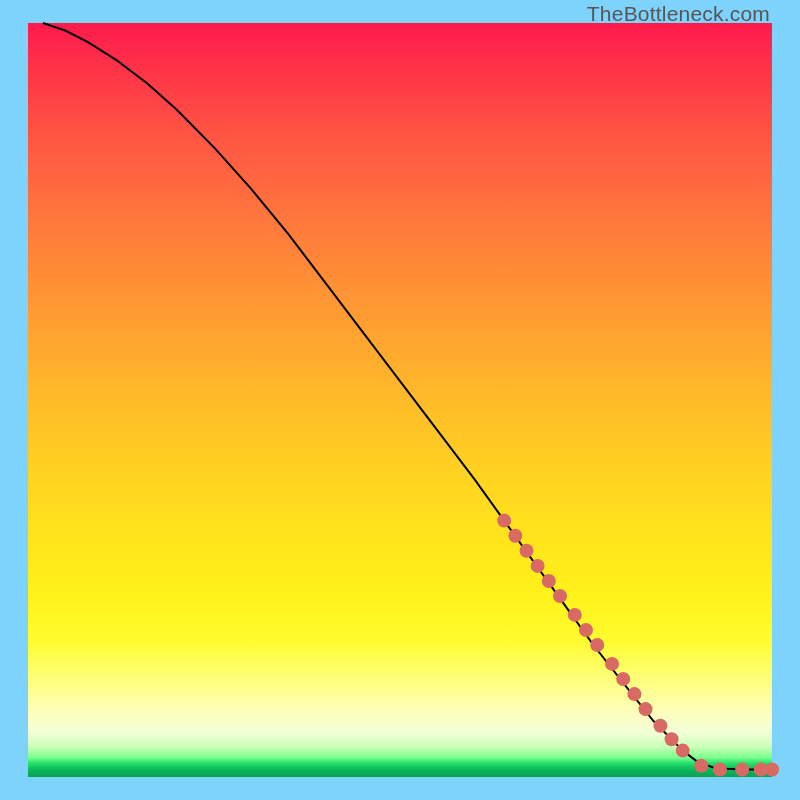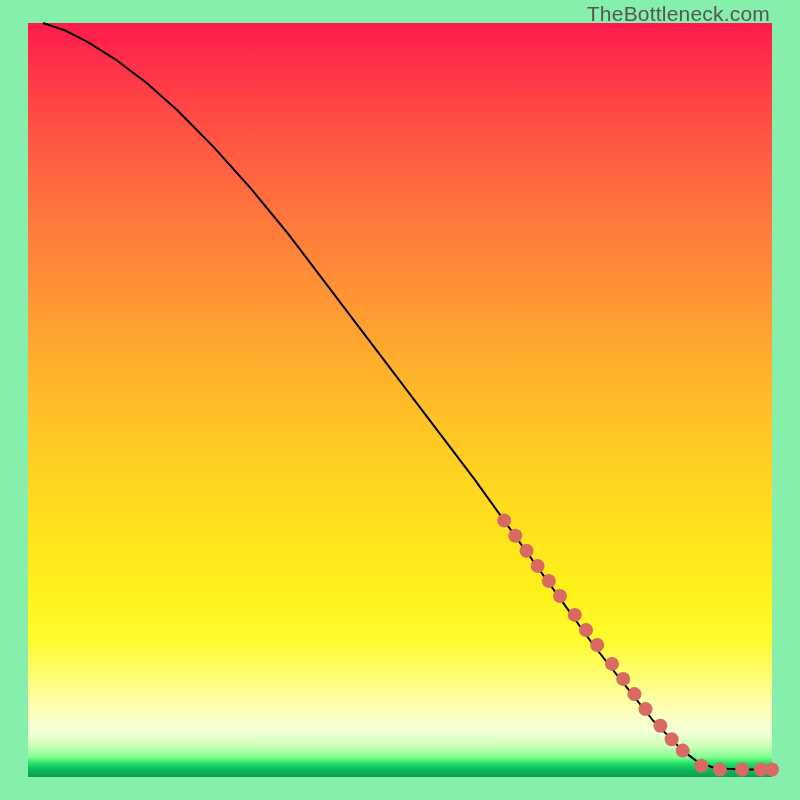--- a/index.html
+++ b/index.html
@@ -10,21 +10,21 @@
     background: #000;
     overflow: hidden;
     font-family: Arial, Helvetica, sans-serif;
   }
   .frame {
     position: absolute;
     left: 0;
     top: 0;
     width: 800px;
     height: 800px;
-    background: #86efac;
+    background: #7dd3fc;
   }
   .plot {
     position: absolute;
     left: 28px;
     top: 23px;
     width: 744px;
     height: 754px;
     
     background: linear-gradient(
       to bottom,

